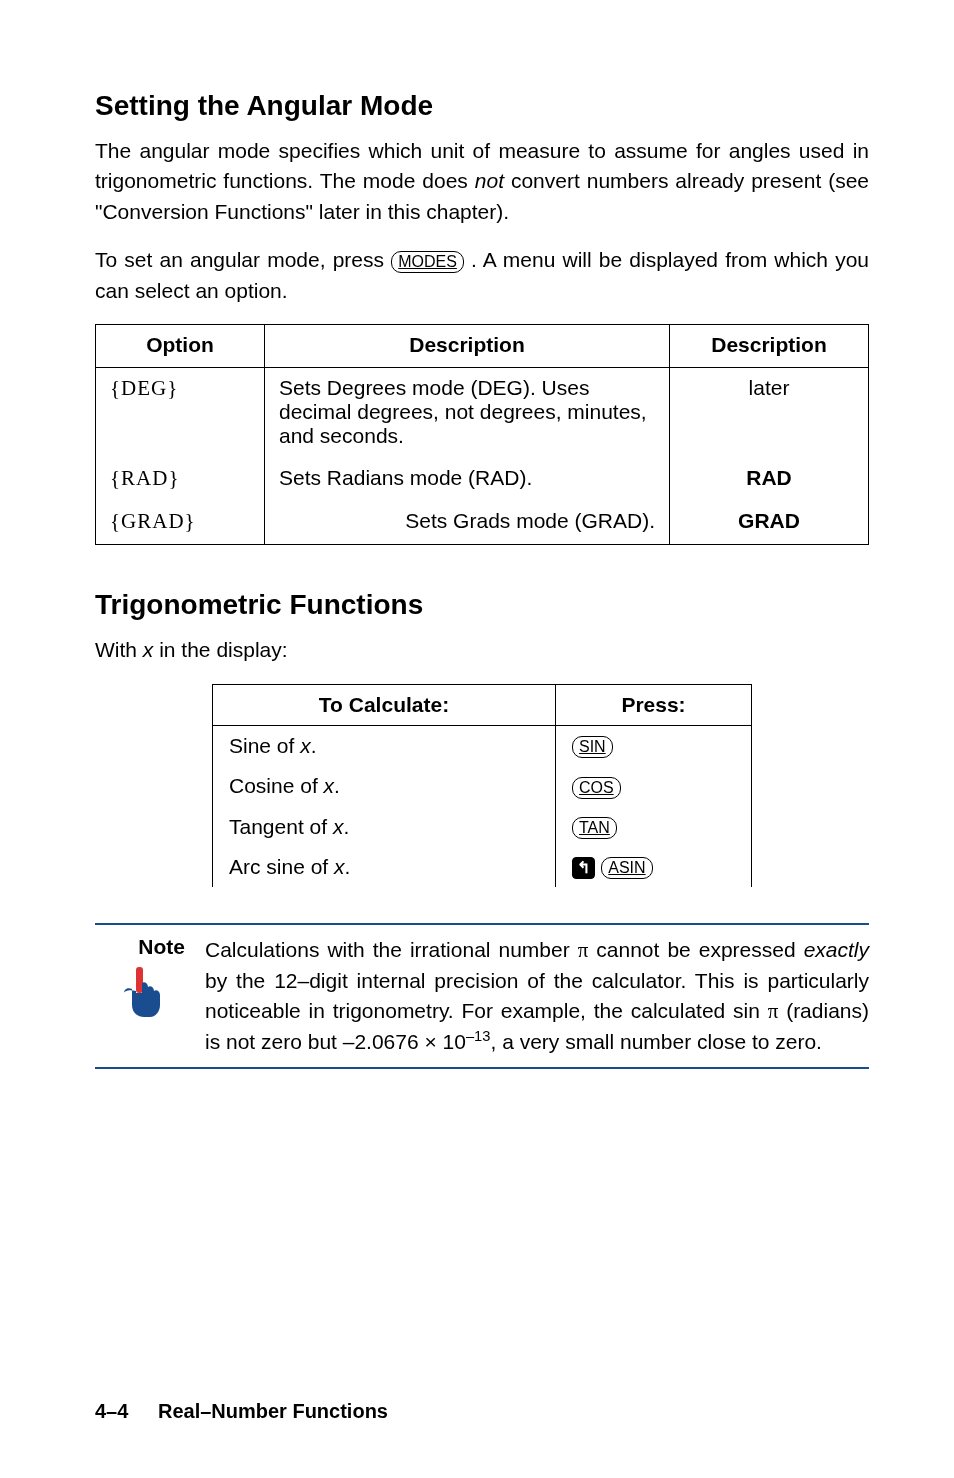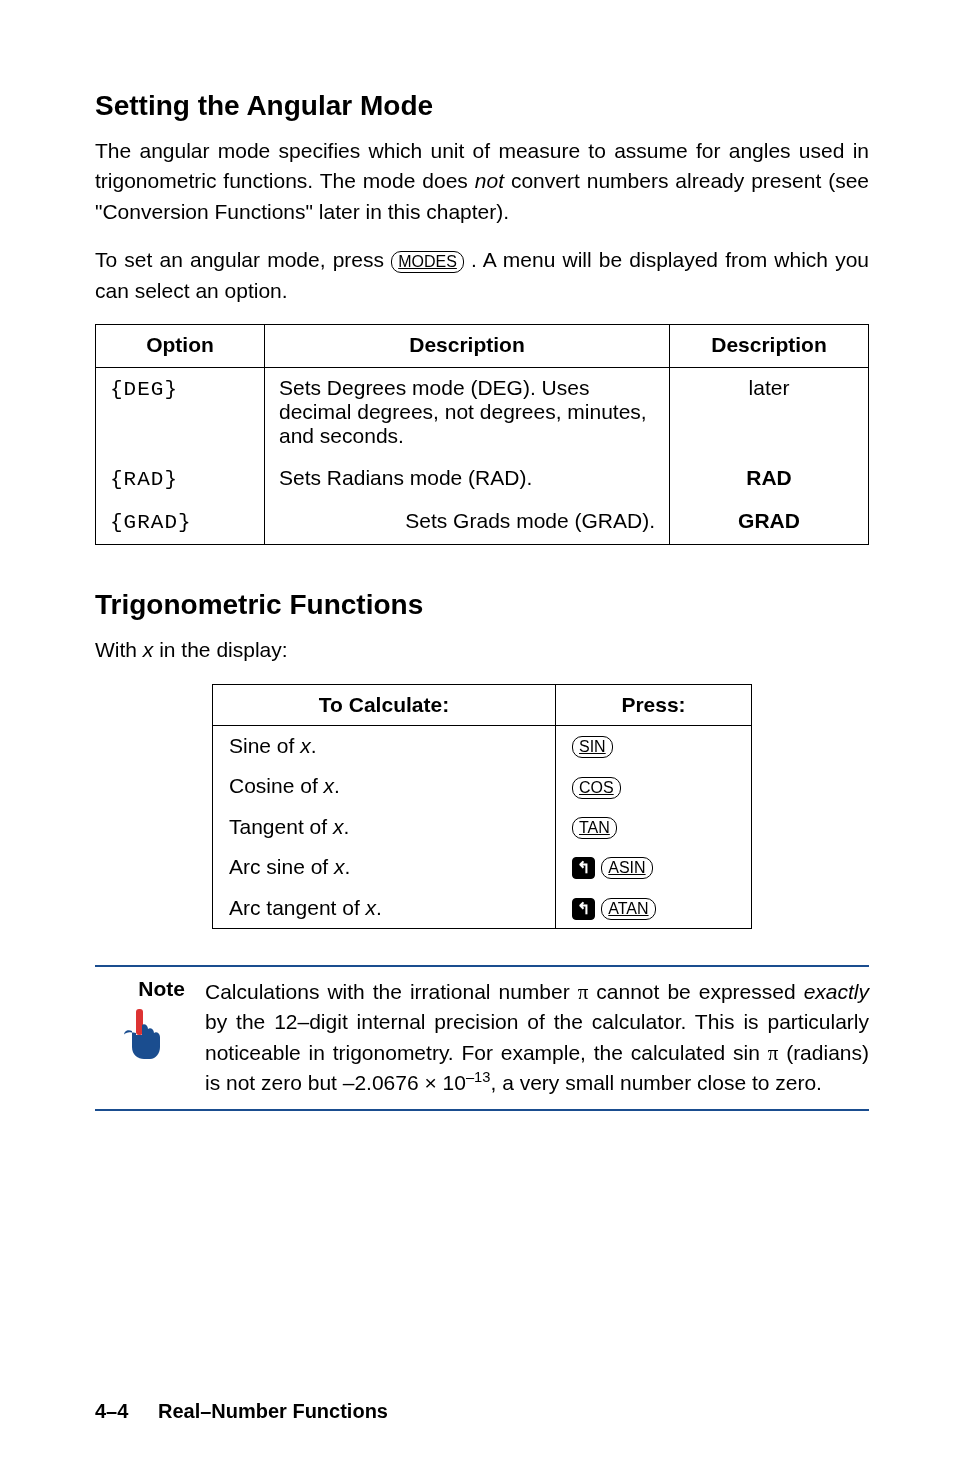--- a/index.html
+++ b/index.html
@@ -48,21 +48,21 @@
   .keycap.underline { text-decoration: underline; }
   .keycap.shift {
     background: #000;
     color: #fff;
     border-radius: 4px;
     padding: 0 4px;
     font-weight: bold;
     height: 22px;
   }
   .lcd {
-    font-family: Liberation Mono, monospace;
+    font-family: Liberation Serif, serif;
     letter-spacing: 1px;
     text-align: center;
   }
   table.mode-table {
     width: 100%;
     border-collapse: collapse;
     margin: 6px 0 44px 0;
   }
   table.mode-table th, table.mode-table td {
     border: 1.5px solid #000;
@@ -212,24 +212,20 @@
           <td style="border-top: none; border-bottom: none;"><span>Cosine of </span><span class="x-var">x</span><span>.</span></td>
           <td style="border-top: none; border-bottom: none;"><span class="keycap underline">COS</span></td>
         </tr>
         <tr>
           <td style="border-top: none; border-bottom: none;"><span>Tangent of </span><span class="x-var">x</span><span>.</span></td>
           <td style="border-top: none; border-bottom: none;"><span class="keycap underline">TAN</span></td>
         </tr>
         <tr>
           <td style="border-top: none; border-bottom: none;"><span>Arc sine of </span><span class="x-var">x</span><span>.</span></td>
           <td style="border-top: none; border-bottom: none;"><span class="keycap shift">↰</span> <span class="keycap underline">ASIN</span></td>
-        </tr>
-        <tr>
-          <td style="border-top: none;"><span>Arc tangent of </span><span class="x-var">x</span><span>.</span></td>
-          <td style="border-top: none;"><span class="keycap shift">↰</span> <span class="keycap underline">ATAN</span></td>
         </tr>
       </tbody>
   </table>
 
   <div class="note-block">
     <div class="note-label-col">
       <span class="note-label">Note</span>
       <svg class="hand-icon" viewBox="0 0 48 54">
         <rect x="20" y="2" width="7" height="26" rx="3" fill="#d33"></rect>
         <path d="M8 28 C8 24 12 22 16 24 L16 40 C16 48 22 52 28 52 L34 52 C40 52 44 46 44 40 L44 30 C44 26 40 24 38 26 C38 22 34 20 32 22 C32 18 28 16 26 18 L26 28 L20 28 L20 26 C14 24 8 26 8 28 Z" fill="#1a4d8f"></path>

